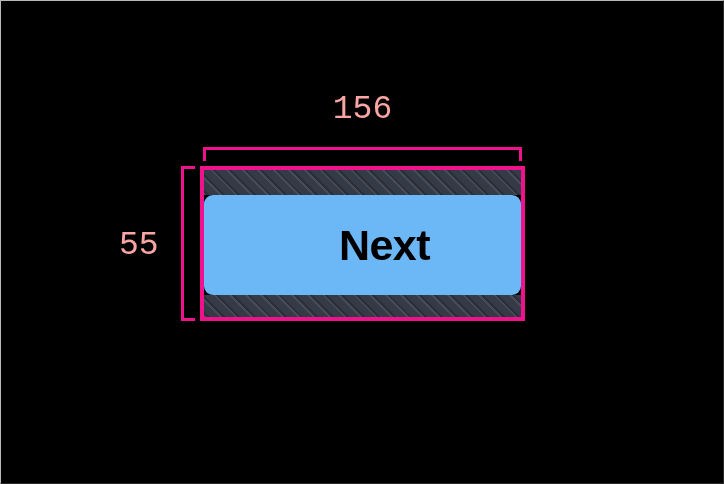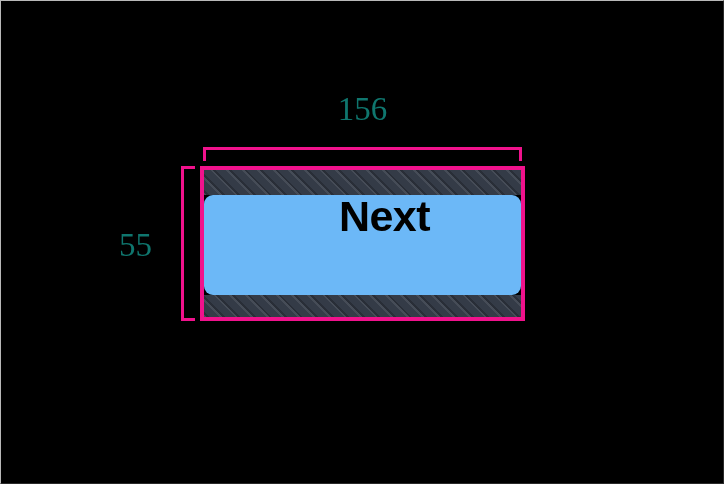--- a/index.html
+++ b/index.html
@@ -57,40 +57,41 @@
 
   .content-button {
     position: absolute;
     left: 0;
     right: 0;
     top: 25px;
     bottom: 22px;
     background: #6CB8F7;
     border-radius: 9px;
     display: flex;
+    align-items: center;
     justify-content: center;
     padding-left: 44px;
   }
 
   .content-button-label {
     color: #000000;
     font-size: 43px;
     font-weight: bold;
     letter-spacing: -0.5px;
     line-height: 1;
     font-family: "Liberation Sans", sans-serif;
   }
 
   
   .dim-label {
     position: absolute;
-    color: #0f766e;
+    color: #fca5a5;
     font-size: 33px;
     line-height: 1;
-    font-family: Liberation Serif, serif;
+    font-family: Liberation Mono, monospace;
     white-space: nowrap;
   }
   .dim-label.width-label {
     left: 0;
     right: 0;
     top: 92px;
     text-align: center;
     
     left: 199px;
     width: 325px;

